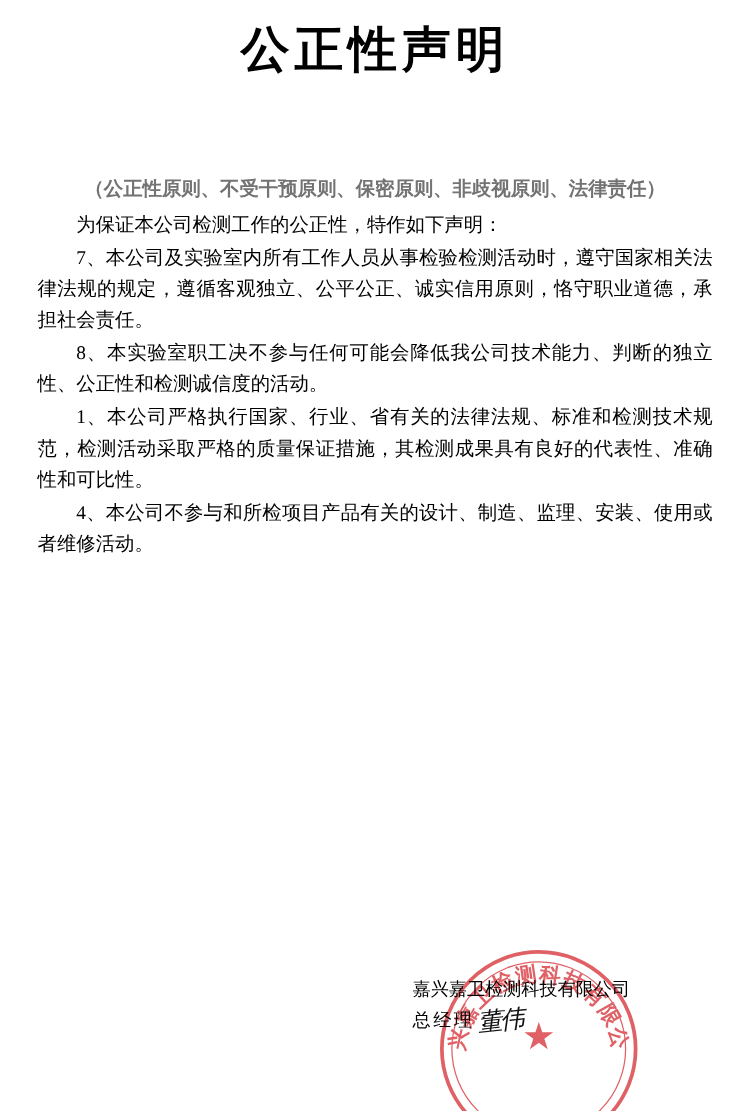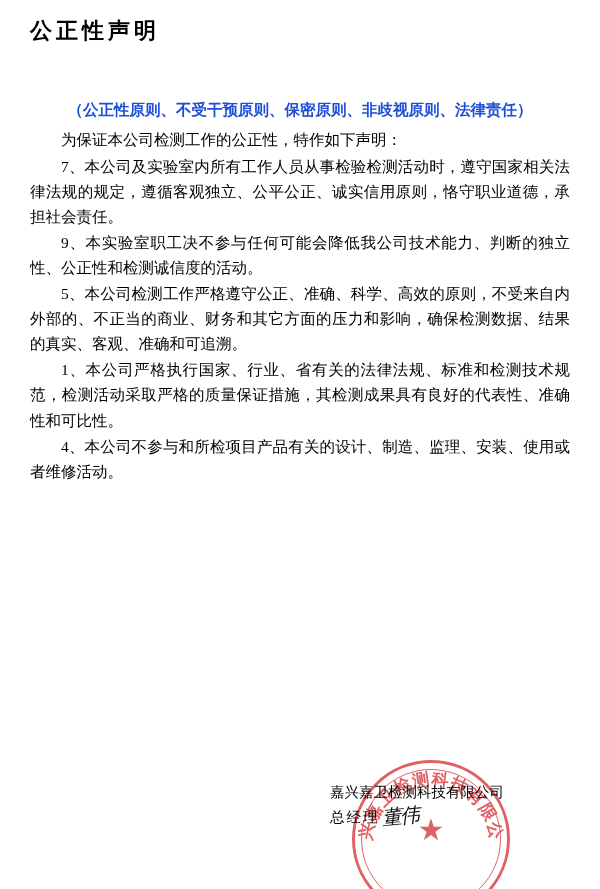--- a/index.html
+++ b/index.html
@@ -16,36 +16,37 @@
     position: relative;
   }
   .page {
     position: relative;
     width: 600px;
     height: 889px;
     box-sizing: border-box;
     padding: 0 30px;
   }
   .doc-title {
-    font-size: 22px;
+    text-align: center;
+    font-size: 39px;
     font-weight: bold;
     letter-spacing: 4px;
     margin-top: 18px;
     margin-bottom: 0;
     line-height: 1.2;
     color: #000;
   }
   .subtitle {
     text-align: center;
     font-size: 15.5px;
     font-weight: bold;
-    margin-top: 56px;
+    margin-top: 76px;
     margin-bottom: 6px;
     letter-spacing: 0px;
-    color: #1d4ed8;
+    color: #737373;
   }
   .body-text {
     font-size: 15.5px;
     line-height: 1.62;
     text-align: justify;
     color: #000;
     margin: 0;
   }
   .para {
     margin: 0 0 1px 0;
@@ -138,22 +139,21 @@
 
 <div class="page">
 
   <h1 class="doc-title">公正性声明</h1>
 
   <div class="subtitle">（公正性原则、不受干预原则、保密原则、非歧视原则、法律责任）</div>
 
   <div class="body-text">
     <p class="para">为保证本公司检测工作的公正性，特作如下声明：</p>
     <p class="para">7、本公司及实验室内所有工作人员从事检验检测活动时，遵守国家相关法律法规的规定，遵循客观独立、公平公正、诚实信用原则，恪守职业道德，承担社会责任。</p>
-    <p class="para">9、本实验室职工决不参与任何可能会降低我公司技术能力、判断的独立性、公正性和检测诚信度的活动。</p>
-    <p class="para">5、本公司检测工作严格遵守公正、准确、科学、高效的原则，不受来自内外部的、不正当的商业、财务和其它方面的压力和影响，确保检测数据、结果的真实、客观、准确和可追溯。</p>
+    <p class="para">8、本实验室职工决不参与任何可能会降低我公司技术能力、判断的独立性、公正性和检测诚信度的活动。</p>
     <p class="para">1、本公司严格执行国家、行业、省有关的法律法规、标准和检测技术规范，检测活动采取严格的质量保证措施，其检测成果具有良好的代表性、准确性和可比性。</p>
     <p class="para">4、本公司不参与和所检项目产品有关的设计、制造、监理、安装、使用或者维修活动。</p>
   </div>
 
   <div class="seal">
     <div class="seal-inner"></div>
     <svg class="seal-arc" viewBox="0 0 152 152">
       <defs>
         <path id="arcpath" d="M 16,82 A 60,60 0 0 1 136,82"></path>
       </defs>

